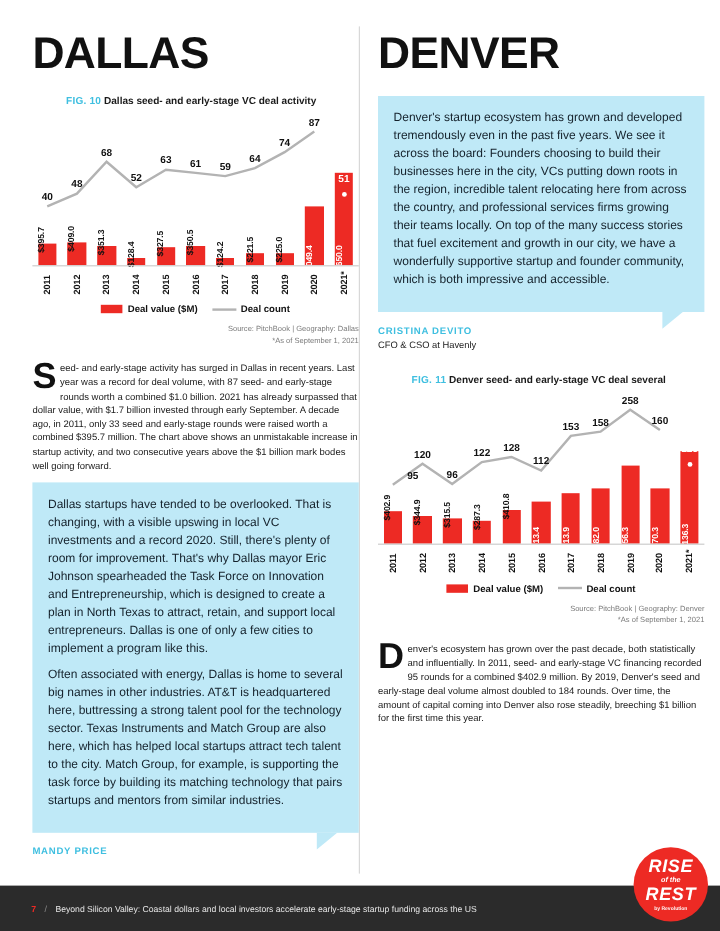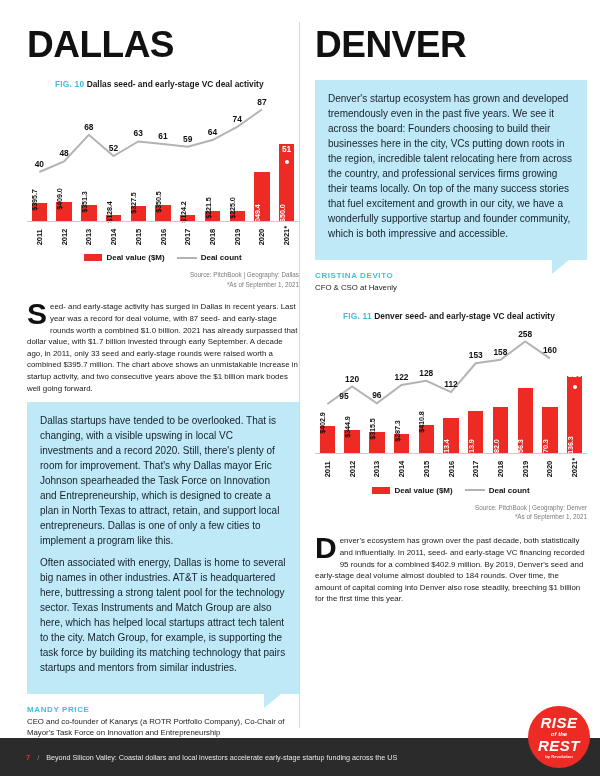--- a/index.html
+++ b/index.html
@@ -260,42 +260,41 @@
     </div>
 
     <div class="quote" style="margin-top:8px">
       <p>Dallas startups have tended to be overlooked. That is changing, with a visible upswing in local VC investments and a record 2020. Still, there's plenty of room for improvement. That's why Dallas mayor Eric Johnson spearheaded the Task Force on Innovation and Entrepreneurship, which is designed to create a plan in North Texas to attract, retain, and support local entrepreneurs. Dallas is one of only a few cities to implement a program like this.</p>
       <p>Often associated with energy, Dallas is home to several big names in other industries. AT&amp;T is headquartered here, buttressing a strong talent pool for the technology sector. Texas Instruments and Match Group are also here, which has helped local startups attract tech talent to the city. Match Group, for example, is supporting the task force by building its matching technology that pairs startups and mentors from similar industries.</p>
       <span class="tail"></span>
     </div>
 
     <div class="attrib">
       <div class="name">MANDY PRICE</div>
-      <div class="role">CEO and co-founder of Kanarys (a ROTR Portfolio Company), Co-Chair of Mayor's Task Force on Innovation and Entrepreneurship</div>
     </div>
 
   </div>
 
   <div class="col col-right">
 
     <h1 class="city">DENVER</h1>
 
     <div class="quote" style="margin-top:17px">
       <p>Denver's startup ecosystem has grown and developed tremendously even in the past five years. We see it across the board: Founders choosing to build their businesses here in the city, VCs putting down roots in the region, incredible talent relocating here from across the country, and professional services firms growing their teams locally. On top of the many success stories that fuel excitement and growth in our city, we have a wonderfully supportive startup and founder community, which is both impressive and accessible.</p>
       <span class="tail"></span>
     </div>
 
     <div class="attrib">
       <div class="name">CRISTINA DEVITO</div>
       <div class="role">CFO &amp; CSO at Havenly</div>
     </div>
 
     <div class="fig-cap" style="margin-top:18px">
       <span class="fignum">FIG. 11</span>
-      <span class="figtxt">Denver seed- and early-stage VC deal activity</span>
+      <span class="figtxt">Denver seed- and early-stage VC deal several</span>
     </div>
 
     <div class="chart">
       <div class="plot" id="plot-denver" style="height:125px">
         <div class="bars" id="bars-denver">
             <div class="barslot">
               <div class="bar" style="height: 27.4793px;">
                 <span class="barlab outside">$402.9</span>
               </div>
             </div>

